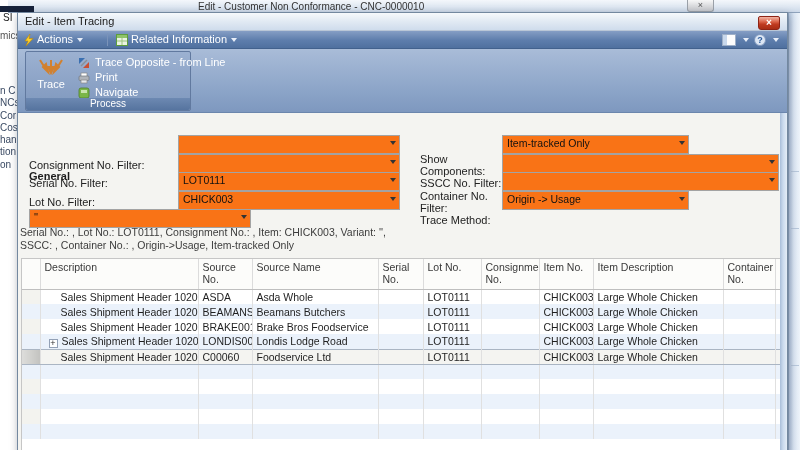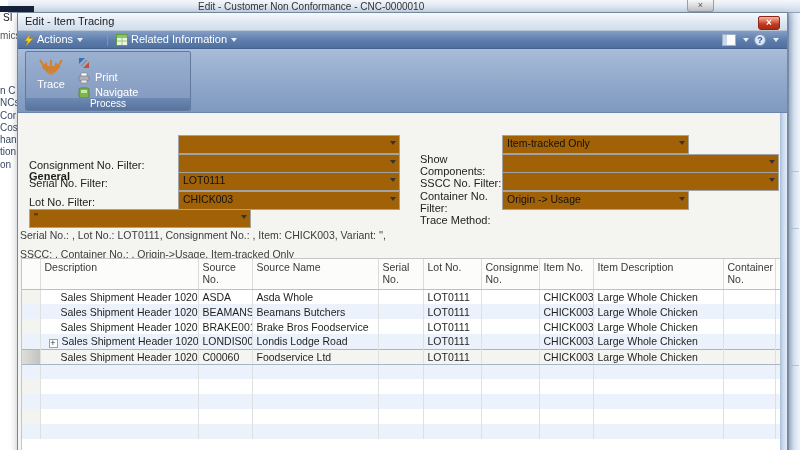--- a/index.html
+++ b/index.html
@@ -93,31 +93,31 @@
   .rframe { position:absolute; right:0; top:0; bottom:0; width:7px; z-index:5;
             background:linear-gradient(90deg,#a9bed9,#cbdbee 45%,#e4edf7); }
   .sect { position:absolute; left:11px; top:11px; font-size:11px; font-weight:bold; color:#1c1c1c;margin-top:46px; }
 
   .fields-left  { position:absolute; left:11px; top:24px; }
   .fields-right { position:absolute; left:402px; top:24px; }
   .fld { display:flex; align-items:center; height:15px; margin-bottom:3.5px; }
   .flbl { display:inline-block; font-size:11px; color:#222;margin-top:40px; }
   .fields-left  .flbl { width:149px; }
   .fields-right .flbl { width:82px; }
-  .combo { position:relative; height:19px; background:#a16207; border:1px solid #a3a3a3; }
+  .combo { position:relative; height:19px; background:#f97316; border:1px solid #a3a3a3; }
   .combo .cval { position:absolute; left:4px; top:1px; font-size:10.5px; color:#111; white-space:nowrap; }
   .combo .car { position:absolute; right:3px; top:5px; width:0; height:0;
                 border-left:3.5px solid transparent; border-right:3.5px solid transparent;
                 border-top:4px solid #333; }
   .w-std  { width:222px; }
   .w-short{ width:187px; }
   .w-long { width:277px; }
 
   .summary { position:absolute; left:2px; top:113px; width:386px;
-             font-size:10.5px; line-height:19px; color:#3c3c3c; }
+             font-size:10.5px; line-height:13px; color:#3c3c3c; }
 
   .tablewrap { position:absolute; left:3px; top:145px; width:768px; bottom:0; overflow:hidden;
                border:1px solid #c6c6c6; background:#fff; }
   table.grid { table-layout:fixed; width:768px; border-collapse:collapse; font-size:10.5px; color:#1f1f1f; }
   .grid th { background:#fcfcfa; font-weight:normal; color:#3a3a3a; text-align:left;
              vertical-align:top; padding:2px 4px; height:30px; line-height:12px;
              border-right:1px solid #dcdcdc; border-bottom:1px solid #bfbfbf; overflow:hidden;margin-left:40px; }
   .grid td { height:15px; line-height:14px; padding:0 4px; white-space:nowrap; overflow:hidden;
              border-right:1px solid #e0e0e0; }
   .grid tr { height:15px; }
@@ -204,21 +204,21 @@
                 <polygon points="18,14 23,9 20,6"></polygon>
             </g>
           </svg>
           <span class="blbl">Trace</span>
         </div>
         <div class="ritem" style="top:3px">
           <svg class="ric" width="12" height="12" viewBox="0 0 12 12">
               <polygon points="1,1 7,1 1,7" fill="#3a6fb0"></polygon>
               <polygon points="11,11 5,11 11,5" fill="#c94f32"></polygon>
               <line x1="3" y1="9" x2="9" y2="3" stroke="#8a8f96" stroke-width="1.4"></line>
-            </svg>
+            </svg><span>Trace Opposite - from Line</span>
         </div>
         <div class="ritem" style="top:18px">
           <svg class="ric" width="12" height="12" viewBox="0 0 12 12">
               <rect x="3" y="1" width="6" height="3.5" fill="#fff" stroke="#888" stroke-width="0.7"></rect>
               <rect x="1" y="4" width="10" height="4.5" rx="1" fill="#b0b4ba" stroke="#71757d" stroke-width="0.7"></rect>
               <rect x="3" y="8" width="6" height="3" fill="#e7e9ec" stroke="#888" stroke-width="0.7"></rect>
             </svg><span>Print</span>
         </div>
         <div class="ritem" style="top:33px">
           <svg class="ric" width="12" height="12" viewBox="0 0 12 12">

